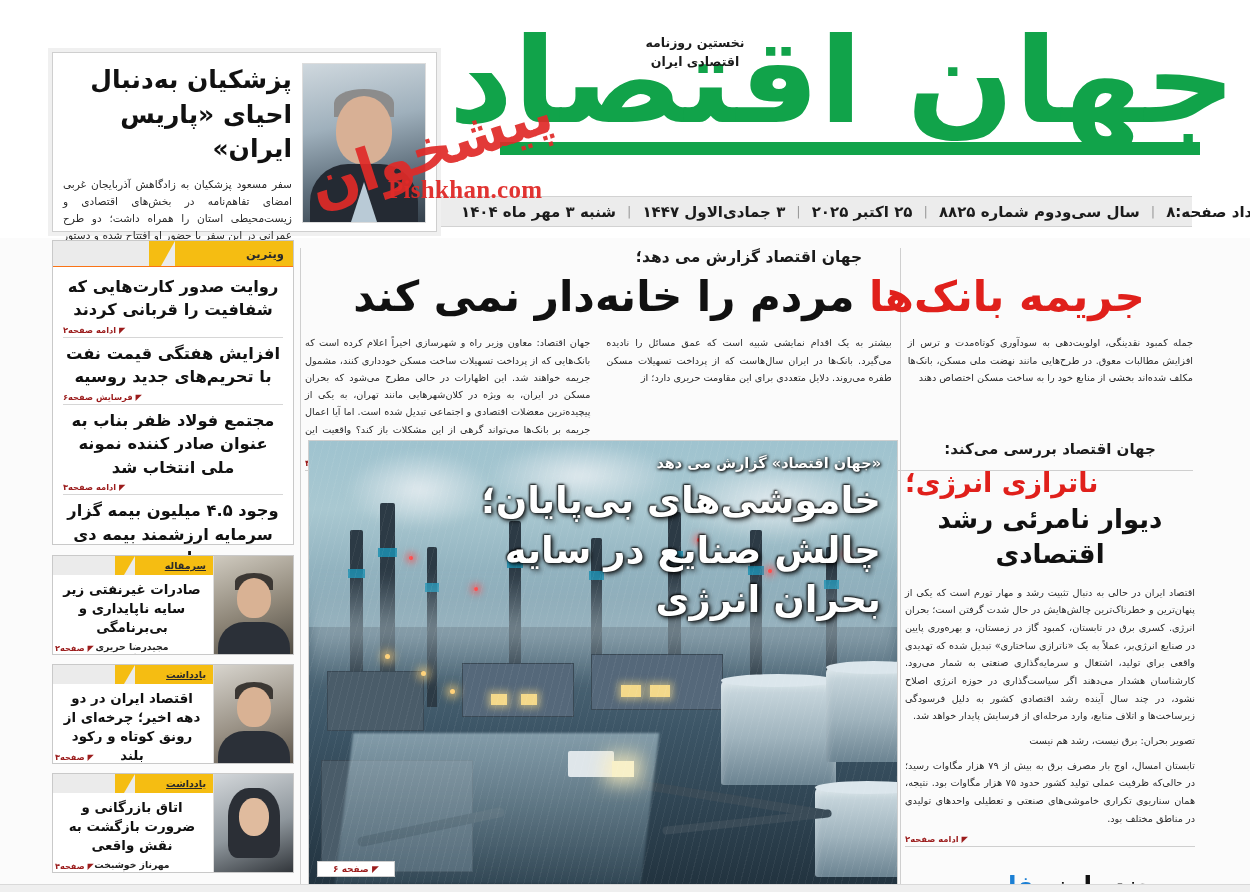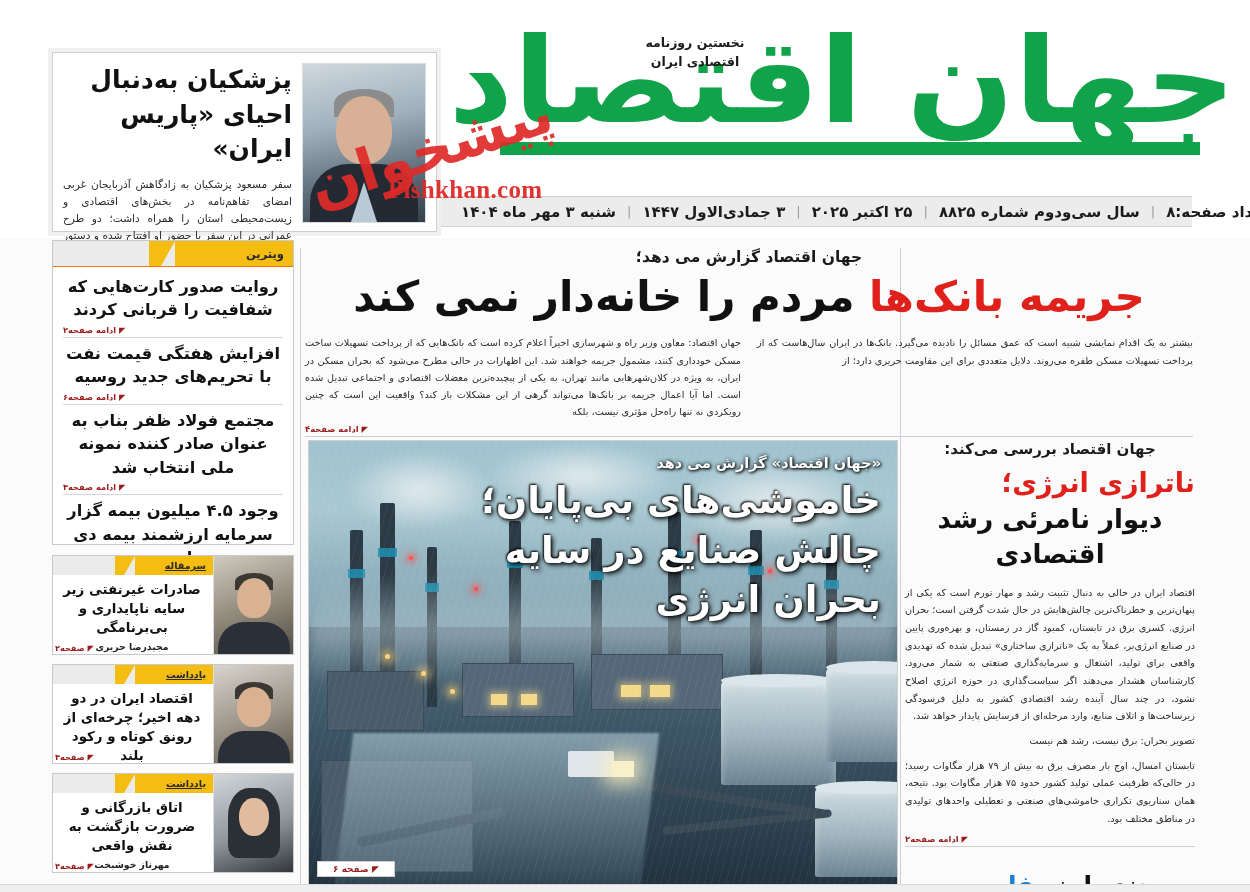--- a/index.html
+++ b/index.html
@@ -332,21 +332,21 @@
   }
 
   
   .rightcol{
     position:absolute;left:905px;top:440px;width:290px;height:445px;direction:rtl;
   }
   .rc-kicker{
     text-align:center;font-size:15px;font-weight:600;color:#1b1b1b;margin-bottom:7px;
   }
   .rc-h1{
-    text-align:right;font-size:27px;font-weight:bold;color:#e0201b;line-height:1.3;
+    text-align:left;font-size:27px;font-weight:bold;color:#e0201b;line-height:1.3;
     letter-spacing:-.4px;
   }
   .rc-h2{
     text-align:center;font-size:26px;font-weight:bold;color:#111;line-height:1.34;
     letter-spacing:-.5px;margin-top:2px;
   }
   .rc-body{
     margin-top:12px;font-size:9.7px;line-height:1.82;color:#2b2b2b;text-align:justify;
   }
   .rc-body p{margin:0 0 7px 0;}
@@ -431,21 +431,21 @@
           <span class="tab-notch"></span>
         </div>
       </div>
       <div class="vit-list">
         <div class="vit-item">
           <div class="vit-title">روایت صدور کارت‌هایی که شفافیت را قربانی کردند</div>
           <div class="vit-more">◤ <span>ادامه صفحه۲</span></div>
         </div>
         <div class="vit-item">
           <div class="vit-title">افزایش هفتگی قیمت نفت با تحریم‌های جدید روسیه</div>
-          <div class="vit-more">◤ <span>ادامه صفحه۶</span></div>
+          <div class="vit-more">◤ <span>فرسایش صفحه۶</span></div>
         </div>
         <div class="vit-item">
           <div class="vit-title">مجتمع فولاد ظفر بناب به عنوان صادر کننده نمونه ملی انتخاب شد</div>
           <div class="vit-more">◤ <span>ادامه صفحه۳</span></div>
         </div>
         <div class="vit-item">
           <div class="vit-title">وجود ۴.۵ میلیون بیمه گزار سرمایه ارزشمند بیمه دی است</div>
           <div class="vit-more">◤ <span>ادامه صفحه۵</span></div>
         </div>
       </div>
@@ -516,20 +516,23 @@
 
   <div class="lead">
     <div class="lead-kicker">جهان اقتصاد گزارش می دهد؛</div>
     <div class="lead-head">
       <span class="red">جریمه بانک‌ها</span>
       <span>مردم را خانه‌دار نمی کند</span>
     </div>
     <div class="lead-cols">
       <div class="lead-col">جهان اقتصاد: معاون وزیر راه و شهرسازی اخیراً اعلام کرده است که بانک‌هایی که از پرداخت تسهیلات ساخت مسکن خودداری کنند، مشمول جریمه خواهند شد. این اظهارات در حالی مطرح می‌شود که بحران مسکن در ایران، به ویژه در کلان‌شهرهایی مانند تهران، به یکی از پیچیده‌ترین معضلات اقتصادی و اجتماعی تبدیل شده است. اما آیا اعمال جریمه بر بانک‌ها می‌تواند گرهی از این مشکلات باز کند؟ واقعیت این است که چنین رویکردی نه تنها راه‌حل مؤثری نیست، بلکه</div>
       <div class="lead-col">بیشتر به یک اقدام نمایشی شبیه است که عمق مسائل را نادیده می‌گیرد. بانک‌ها در ایران سال‌هاست که از پرداخت تسهیلات مسکن طفره می‌روند. دلایل متعددی برای این مقاومت حریری دارد؛ از</div>
+      <div class="lead-col">
+        <span>جمله کمبود نقدینگی، اولویت‌دهی به سودآوری کوتاه‌مدت و ترس از افزایش مطالبات معوق. در طرح‌هایی مانند نهضت ملی مسکن، بانک‌ها مکلف شده‌اند بخشی از منابع خود را به ساخت مسکن اختصاص دهند</span>
+      </div>
     </div>
     <div class="lead-more">◤ <span>ادامه صفحه۴</span></div>
   </div>
 
   <div class="mainphoto">
     <div class="sky"></div>
     <div class="ground"></div>
 
     <div class="smoke" style="left:6%;top:2%;width:150px;height:80px;"></div>
     <div class="smoke" style="left:30%;top:0%;width:190px;height:70px;"></div>

